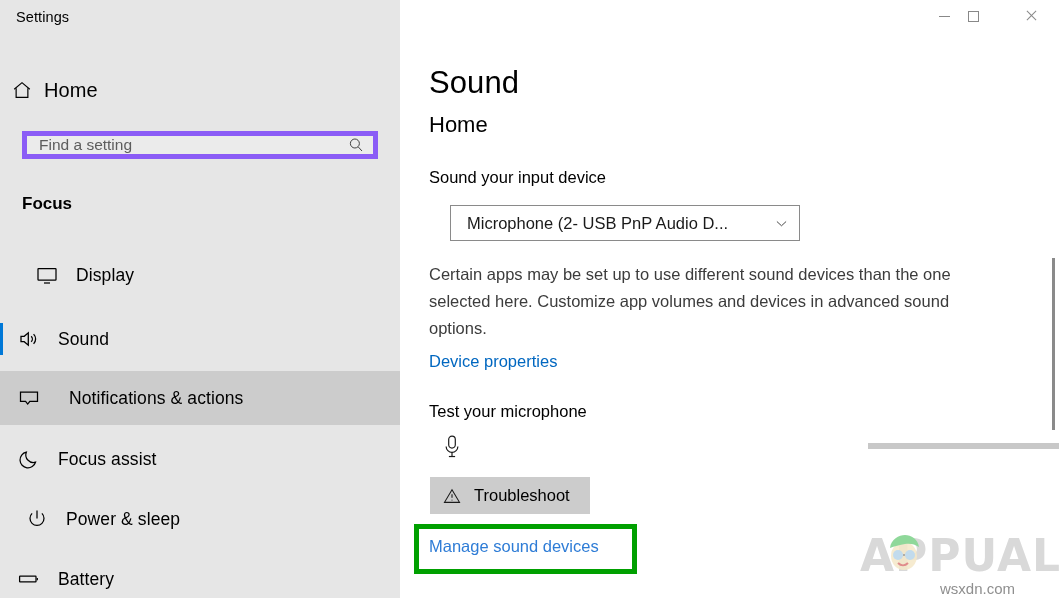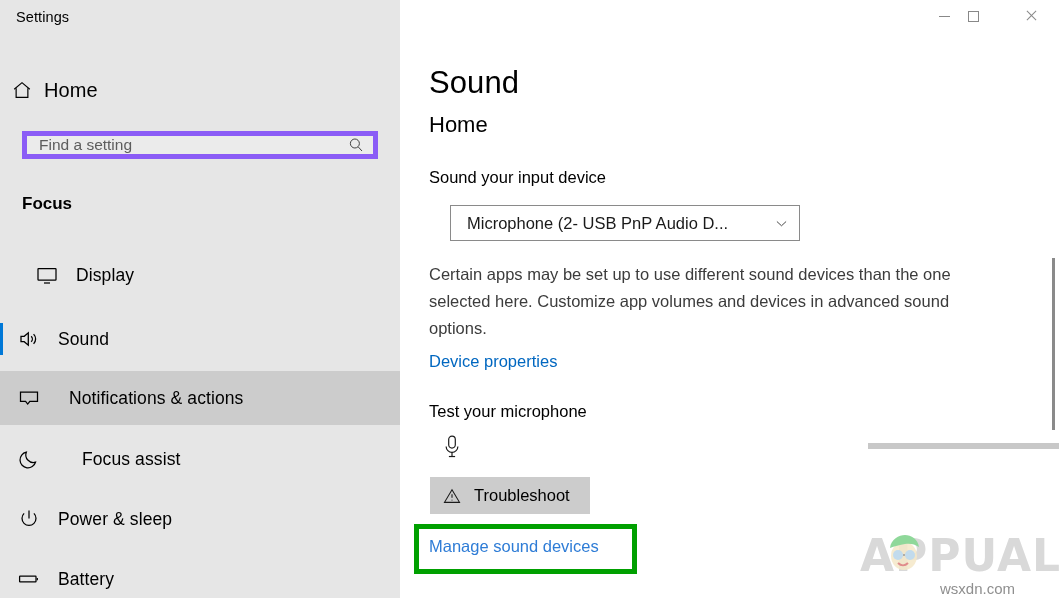--- a/index.html
+++ b/index.html
@@ -288,31 +288,31 @@
     <div class="nav-item hovered" style="top:371px;">
       <span class="nav-accent"></span>
       <span class="nav-icon">
         <svg width="24" height="24" viewBox="0 0 24 24" fill="none" stroke="currentColor" stroke-width="1.25">
           <path d="M3.5 6h17v9.4h-7.7l-2.1 2.7-2.1-2.7H3.5z"></path>
         </svg>
       </span>
       <span class="nav-label">Notifications &amp; actions</span>
     </div>
 
-    <div class="nav-item" style="top:432px;gap:24px;">
+    <div class="nav-item" style="top:432px;">
       <span class="nav-accent"></span>
       <span class="nav-icon">
         <svg width="24" height="24" viewBox="0 0 24 24" fill="none" stroke="currentColor" stroke-width="1.25">
           <path d="M18.5 15.2A7.6 7.6 0 0 1 9.3 5.2a7.9 7.9 0 1 0 9.2 10z"></path>
         </svg>
       </span>
       <span class="nav-label">Focus assist</span>
     </div>
 
-    <div class="nav-item" style="top:492px;">
+    <div class="nav-item" style="top:492px;margin-left:8px;">
       <span class="nav-accent"></span>
       <span class="nav-icon">
         <svg width="24" height="24" viewBox="0 0 24 24" fill="none" stroke="currentColor" stroke-width="1.25">
           <path d="M12 3.4v8"></path>
           <path d="M7.1 6.4a7 7 0 1 0 9.8 0"></path>
         </svg>
       </span>
       <span class="nav-label">Power &amp; sleep</span>
     </div>
 

